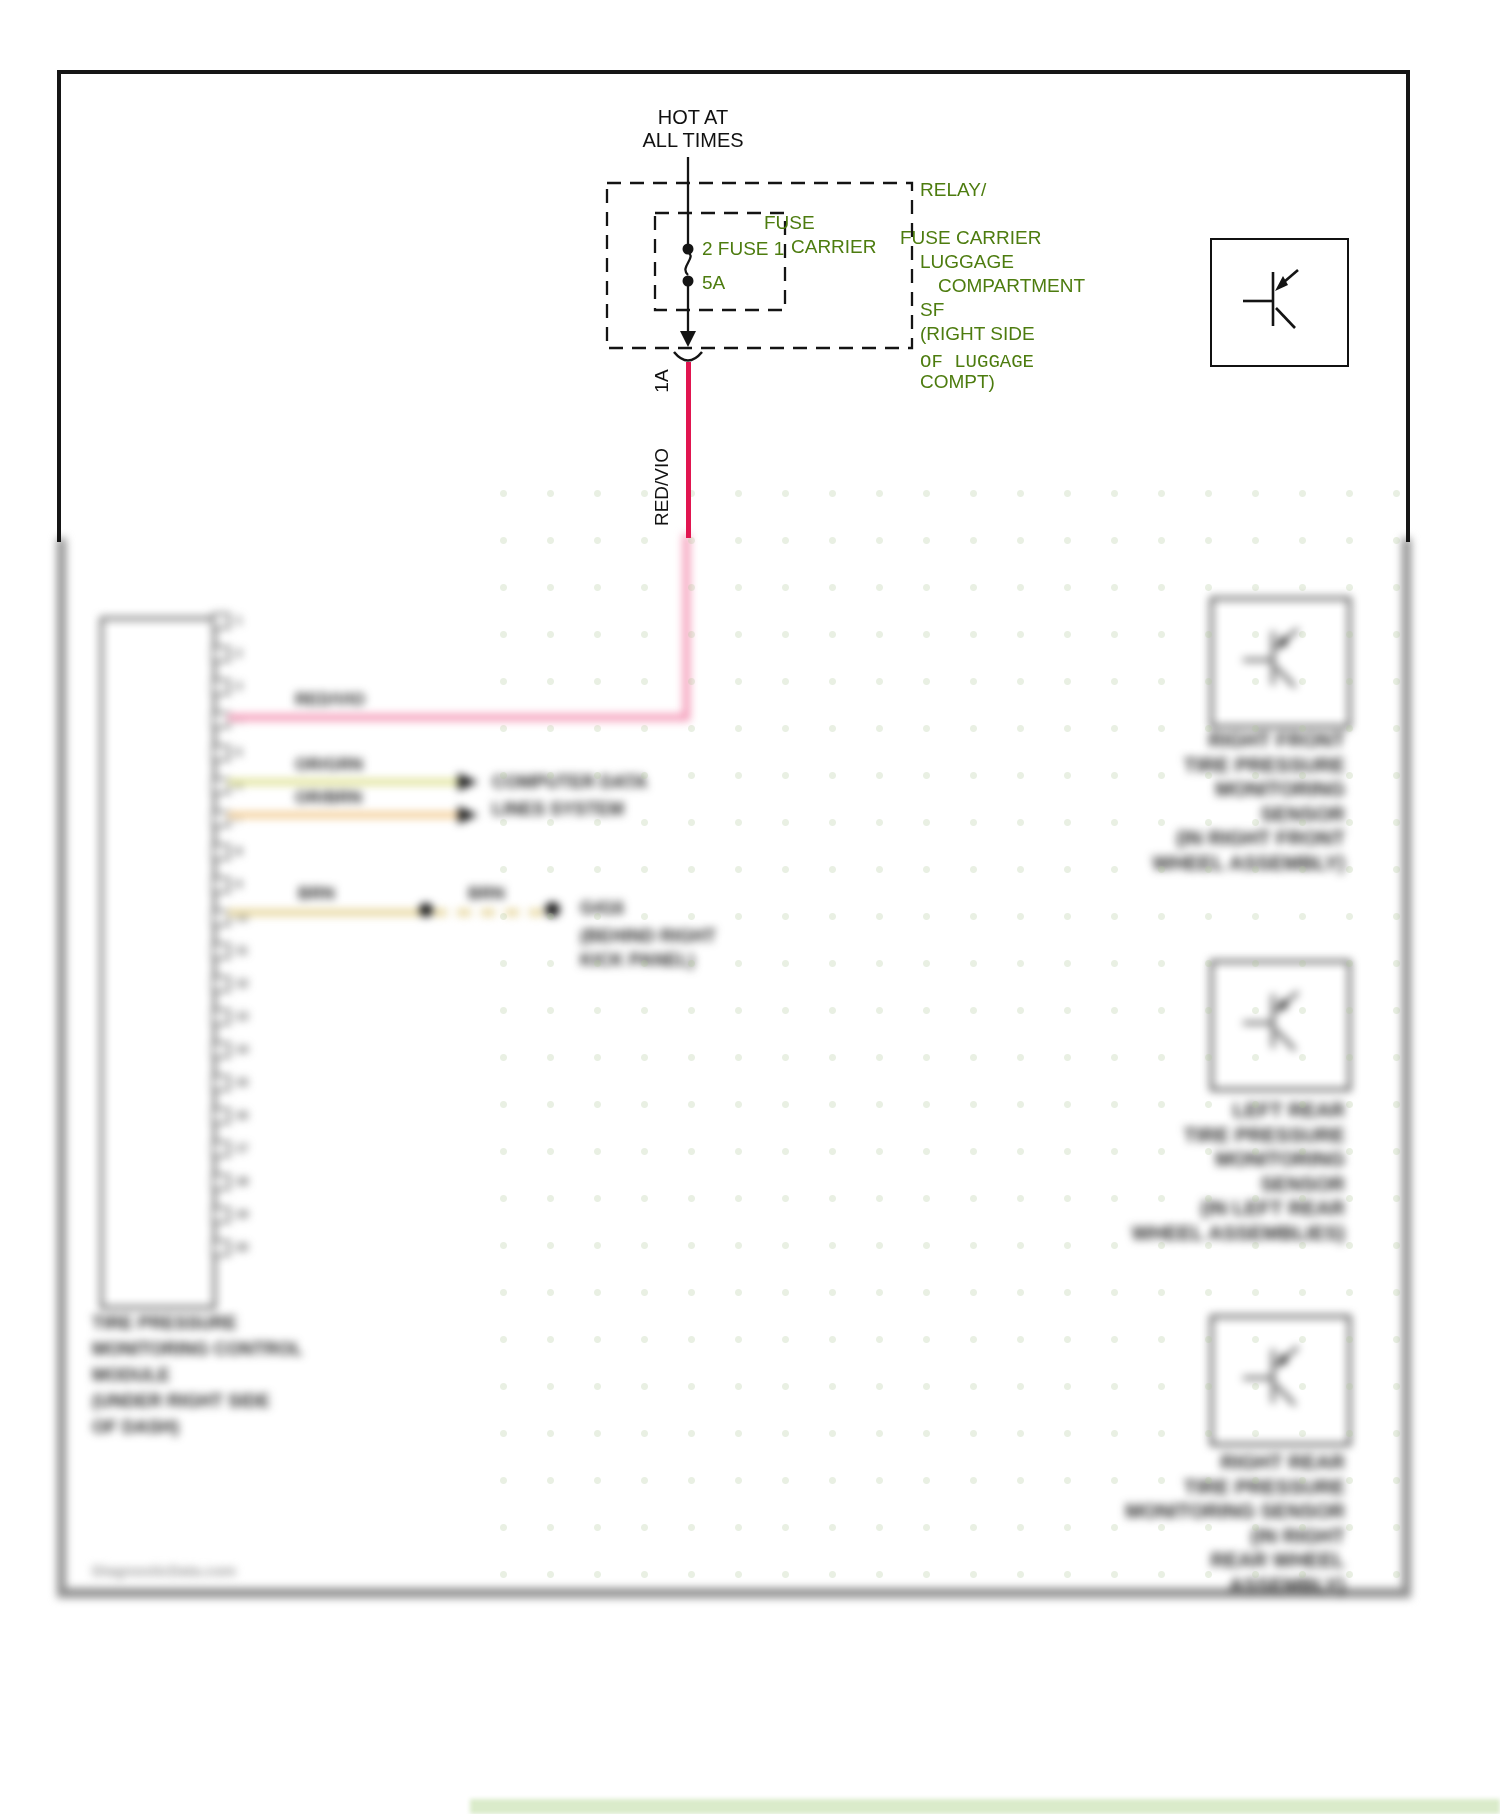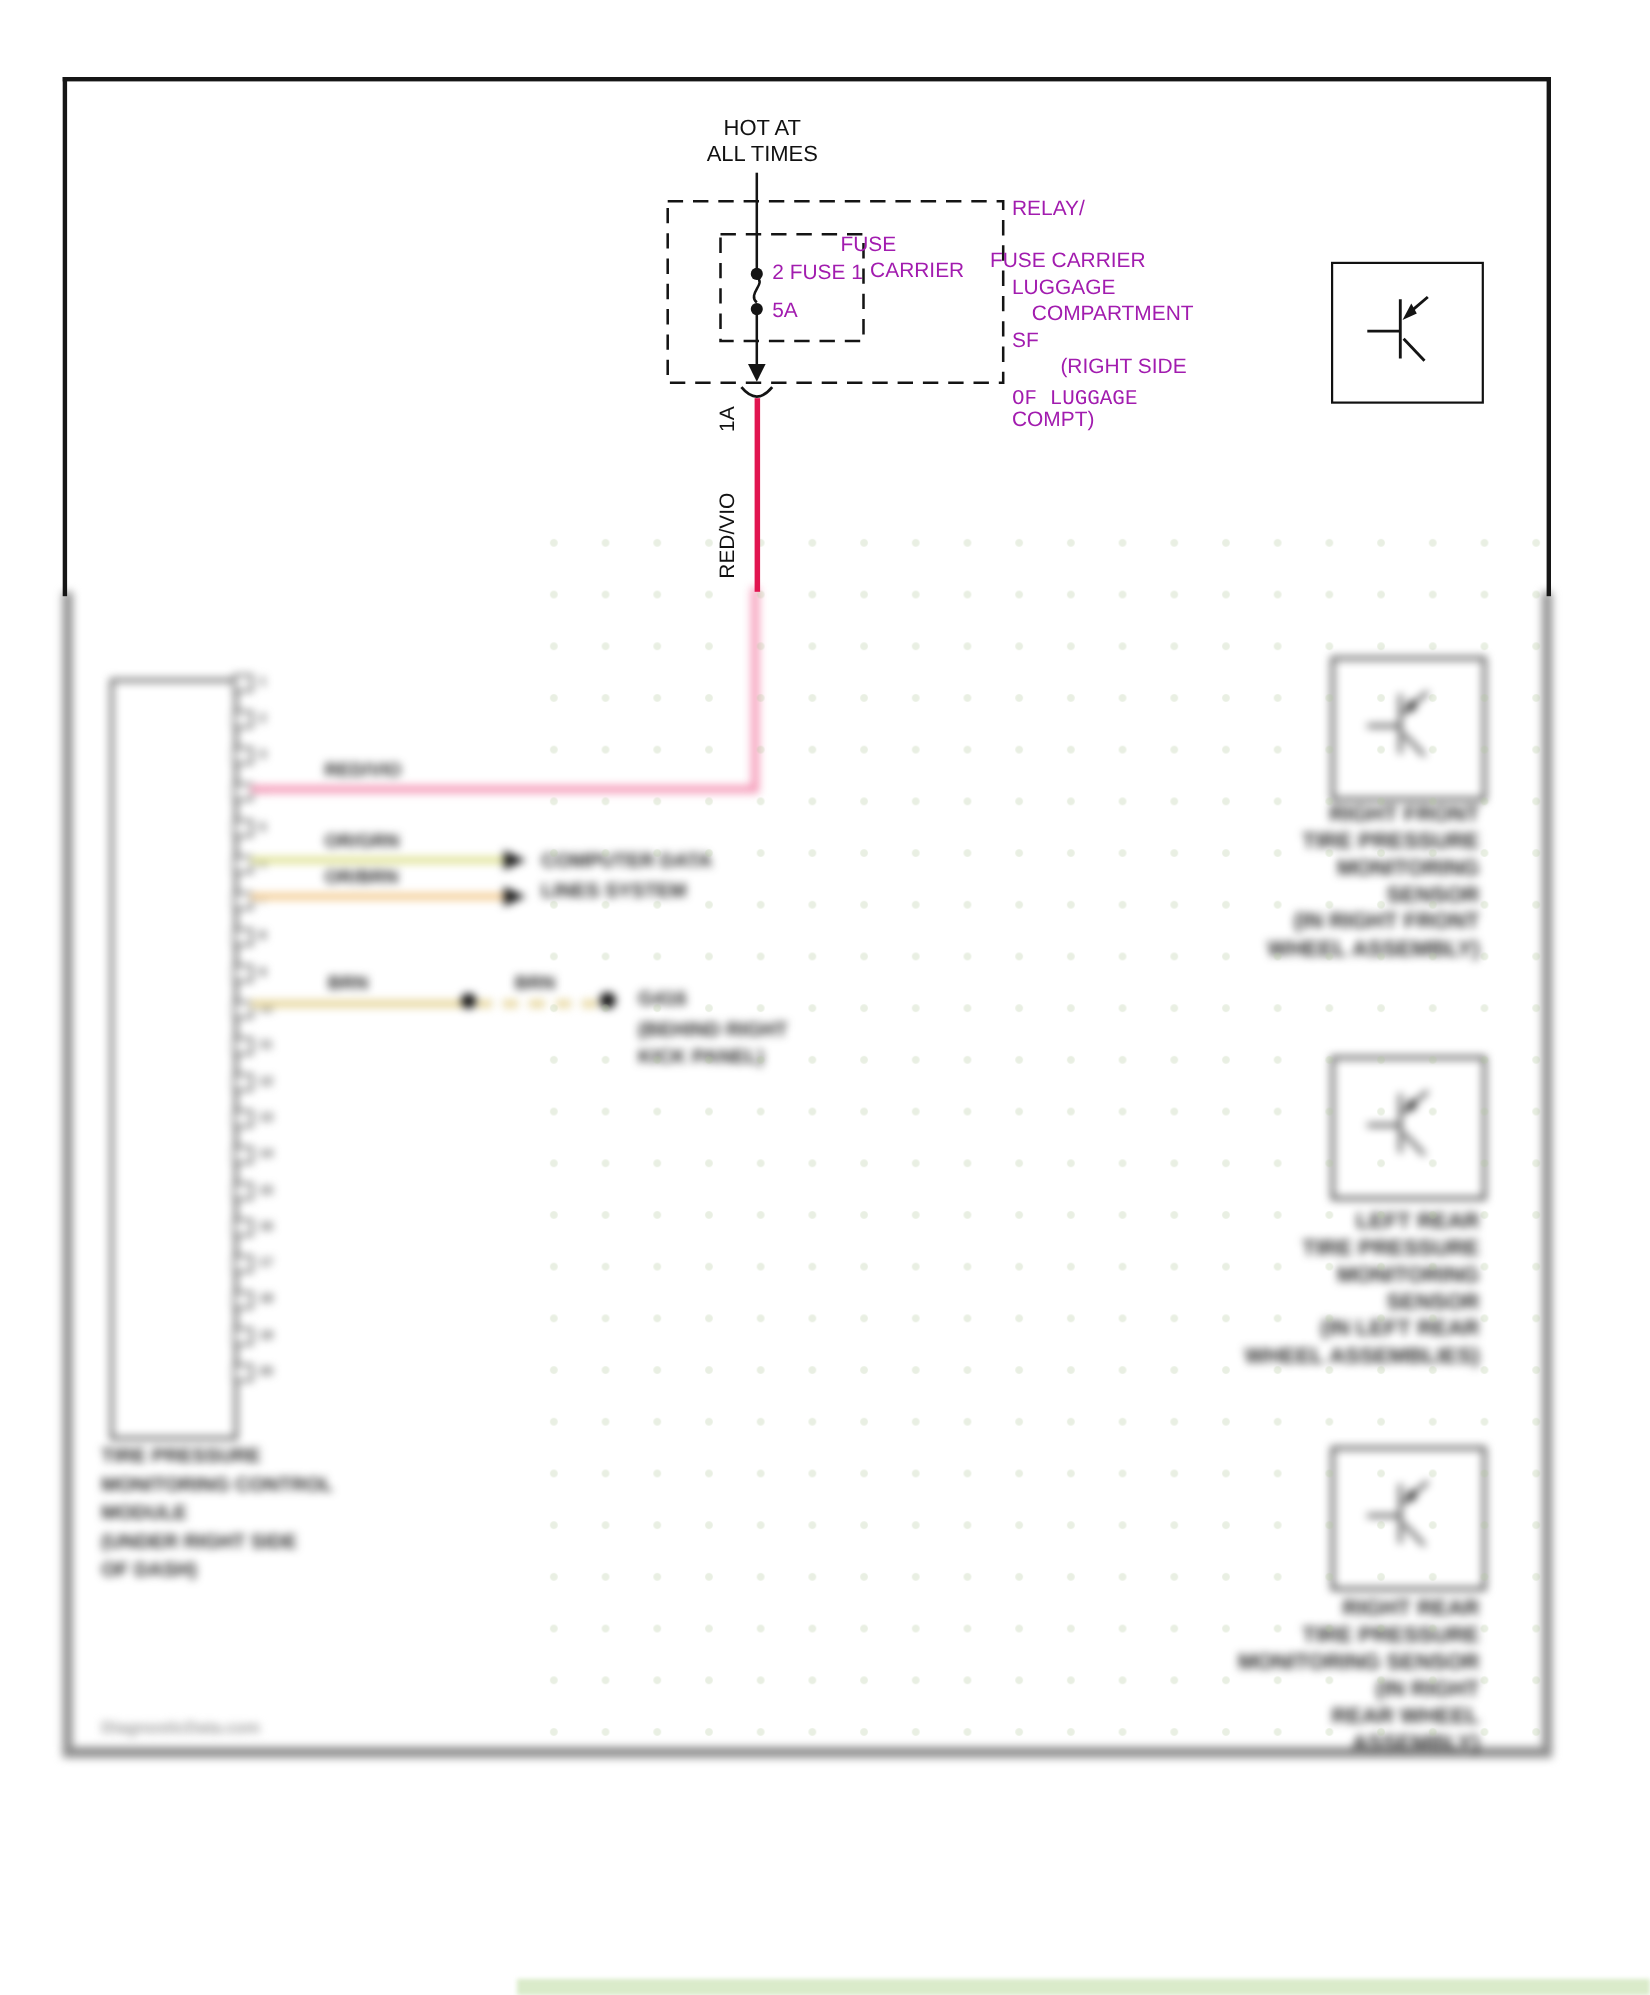--- a/index.html
+++ b/index.html
@@ -1,19 +1,19 @@
 <!DOCTYPE html>
 <html><head>
 <meta charset="utf-8">
 <style>
   html,body{margin:0;padding:0;background:#fff;}
   body{font-family:"Liberation Sans", sans-serif;color:#111;}
   .stage{position:relative;width:1500px;height:1814px;background:#ffffff;overflow:hidden;}
   .abs{position:absolute;}
-  .txt{position:absolute;white-space:nowrap;color:#a21caf;}
+  .txt{position:absolute;white-space:nowrap;color:#4d7c0f;}
   .t19{font-size:19px;line-height:22px;}
   .t20{font-size:20px;line-height:23px;}
   .rot{transform:rotate(-90deg);transform-origin:center;text-align:center;}
   .blur-layer{position:absolute;left:0;top:0;width:1500px;height:1814px;filter:blur(4px);}
   .sharp-layer{position:absolute;left:0;top:0;width:1500px;height:1814px;}
   .btxt{position:absolute;white-space:nowrap;color:#2a2a2a;font-weight:700;}
   .wire{position:absolute;}
   .arrow-right{position:absolute;width:0;height:0;border-top:9px solid transparent;border-bottom:9px solid transparent;border-left:20px solid #1a1a1a;}
   .dot{position:absolute;border-radius:50%;background:#141414;}
   .pin-stub{position:absolute;left:212px;width:14px;height:12px;border:2px solid #4a4a4a;background:#fff;}
@@ -209,21 +209,21 @@
     <div class="txt t19" style="left:702px;top:238px;">2 FUSE 1</div>
     <div class="txt t19" style="left:702px;top:272px;">5A</div>
     <div class="txt t19" style="left:764px;top:212px;">FUSE</div>
     <div class="txt t19" style="left:791px;top:236px;">CARRIER</div>
 
     <div class="txt t19" style="left:920px;top:179px;">RELAY/</div>
     <div class="txt t19" style="left:900px;top:227px;">FUSE CARRIER</div>
     <div class="txt t19" style="left:920px;top:251px;">LUGGAGE</div>
     <div class="txt t19" style="left:920px;top:275px;margin-left:18px;">COMPARTMENT</div>
     <div class="txt t19" style="left:920px;top:299px;">SF</div>
-    <div class="txt t19" style="left:920px;top:323px;margin-left:44px;">(RIGHT SIDE</div>
+    <div class="txt t19" style="left:920px;top:323px;">(RIGHT SIDE</div>
     <div class="txt t19" style="left:920px;top:351px;font-family:Liberation Mono, monospace;">OF LUGGAGE</div>
     <div class="txt t19" style="left:920px;top:371px;">COMPT)</div>
 
     <div class="abs rot t19" style="left:627px;top:370px;width:70px;">1A</div>
 
     <div class="wire" style="left:686px;top:362px;width:5px;height:176px;background:#e11550;"></div>
     <div class="abs rot t19" style="left:612px;top:476px;width:100px;">RED/VIO</div>
 
     <div class="sensor-box sharp" style="left:1210px;top:238px;"></div>
     <svg class="abs" style="left:1240px;top:264px;" width="70" height="70" viewBox="0 0 70 70">

